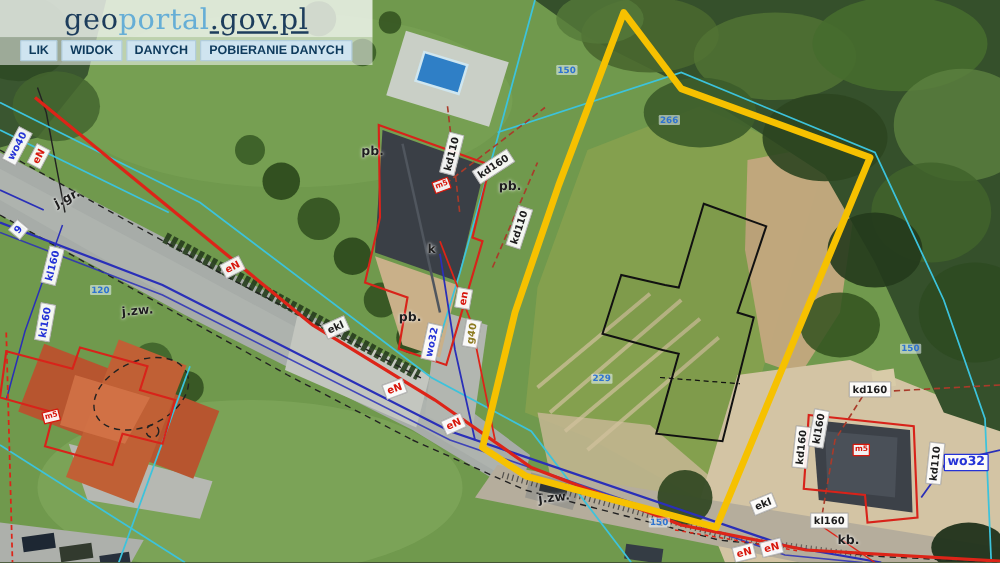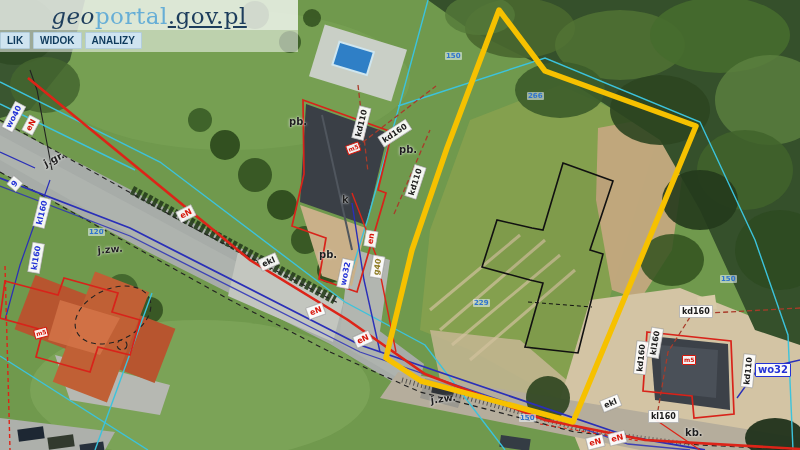--- a/index.html
+++ b/index.html
@@ -19,21 +19,21 @@
   .lab-plain{background:none;border:none;color:#1d1d1d;font-size:10px;font-weight:bold;
              text-shadow:0 0 3px rgba(255,255,255,.85),0 0 1px rgba(255,255,255,.9);}
   .lab-red-tiny{color:#d7170b;font-size:6px;line-height:8px;border-color:#d7170b;padding:0 1px;}
   .lab-blue-box{color:#2433d6;border:1.5px solid #2433d6;font-size:10px;line-height:12px;}
   .parcel-num{position:absolute;font:bold 7px "DejaVu Sans",sans-serif;color:#2f74d0;
               background:rgba(235,245,255,.55);padding:0 1px;border-radius:1px;}
   
   .hdr{position:absolute;left:0;top:0;width:298px;z-index:30;}
   .logo-bar{background:rgba(247,250,248,.80);padding:3px 6px 1px;text-align:center;}
   .logo{font-family:"DejaVu Serif",serif;font-size:23px;letter-spacing:.5px;}
-  .logo .g1{color:#1d3d5c;font-style:italic;} .logo .g2{color:#66aed6;} .logo .g3{color:#1d3d5c;text-decoration:underline;}
+  .logo .g1{color:#1d3d5c;} .logo .g2{color:#66aed6;} .logo .g3{color:#1d3d5c;text-decoration:underline;}
   .menu-row{display:flex;gap:3px;background:rgba(247,250,248,.55);padding:2px 3px 3px 0;}
   .menu-btn{background:#cfe4f0;color:#0e3a5c;font-weight:bold;font-size:10px;
             padding:2px 6px;border:1px solid #b2cddc;border-radius:1px;white-space:nowrap;
             cursor:pointer;}
 </style>
 </head>
 <body>
 
 <div class="screen">
 
@@ -217,37 +217,38 @@
       <div class="map-label lab-plain" style="left: 428px; top: 395px; transform: rotate(-7deg);">j.zw.</div>
       <div class="map-label lab-black" style="left: 599px; top: 401px; transform: rotate(-22deg);">ekl</div>
       <div class="map-label lab-red" style="left: 585px; top: 438px; transform: rotate(-14deg);">eN</div>
       <div class="map-label lab-red" style="left: 607px; top: 434px; transform: rotate(-14deg);">eN</div>
       <div class="map-label lab-black" style="left: 633px; top: 374px; transform: rotate(-84deg);">kd160</div>
       <div class="map-label lab-black" style="left: 646px; top: 357px; transform: rotate(-80deg);">kl160</div>
       <div class="map-label lab-black" style="left: 740px; top: 387px; transform: rotate(-84deg);">kd110</div>
       <div class="map-label lab-blue-box" style="left: 755px; top: 363px; transform: rotate(0deg);">wo32</div>
       <div class="map-label lab-black" style="left: 679px; top: 305px; transform: rotate(0deg);">kd160</div>
       <div class="map-label lab-black" style="left: 648px; top: 410px; transform: rotate(0deg);">kl160</div>
-      <div class="map-label lab-plain" style="left: 683px; top: 427px; transform: rotate(0deg);">kb.</div>
+      <div class="map-label lab-plain" style="left: 668px; top: 427px; transform: rotate(0deg);">kb.</div>
       <div class="map-label lab-red-tiny" style="left: 682px; top: 355px; transform: rotate(0deg);">m5</div>
       <div class="map-label lab-red-tiny" style="left: 33px; top: 330px; transform: rotate(-14deg);">m5</div>
       <div class="parcel-num" style="left: 445px; top: 52px;">150</div>
       <div class="parcel-num" style="left: 527px; top: 92px;">266</div>
       <div class="parcel-num" style="left: 720px; top: 275px;">150</div>
       <div class="parcel-num" style="left: 473px; top: 299px;">229</div>
       <div class="parcel-num" style="left: 519px; top: 414px;">150</div>
-      <div class="parcel-num" style="left: 88px; top: 228px;">120</div>
+      <div class="parcel-num" style="left: 72px; top: 228px;">120</div>
     </div>
 
   <div class="hdr">
     <div class="logo-bar">
       <span class="logo">
         <span class="g1">geo</span><span class="g2">portal</span><span class="g3">.gov.pl</span>
       </span>
     </div>
     <div class="menu-row">
-        <div class="menu-btn" style="margin-left: 0px;">LIK</div>
+        <div class="menu-btn" style="margin-left: 16px;">LIK</div>
         <div class="menu-btn">WIDOK</div>
-        <div class="menu-btn">ANALIZY</div>
+        <div class="menu-btn">DANYCH</div>
+        <div class="menu-btn">POBIERANIE DANYCH</div>
       </div>
   </div>
 
 </div>
 
 </body></html>

